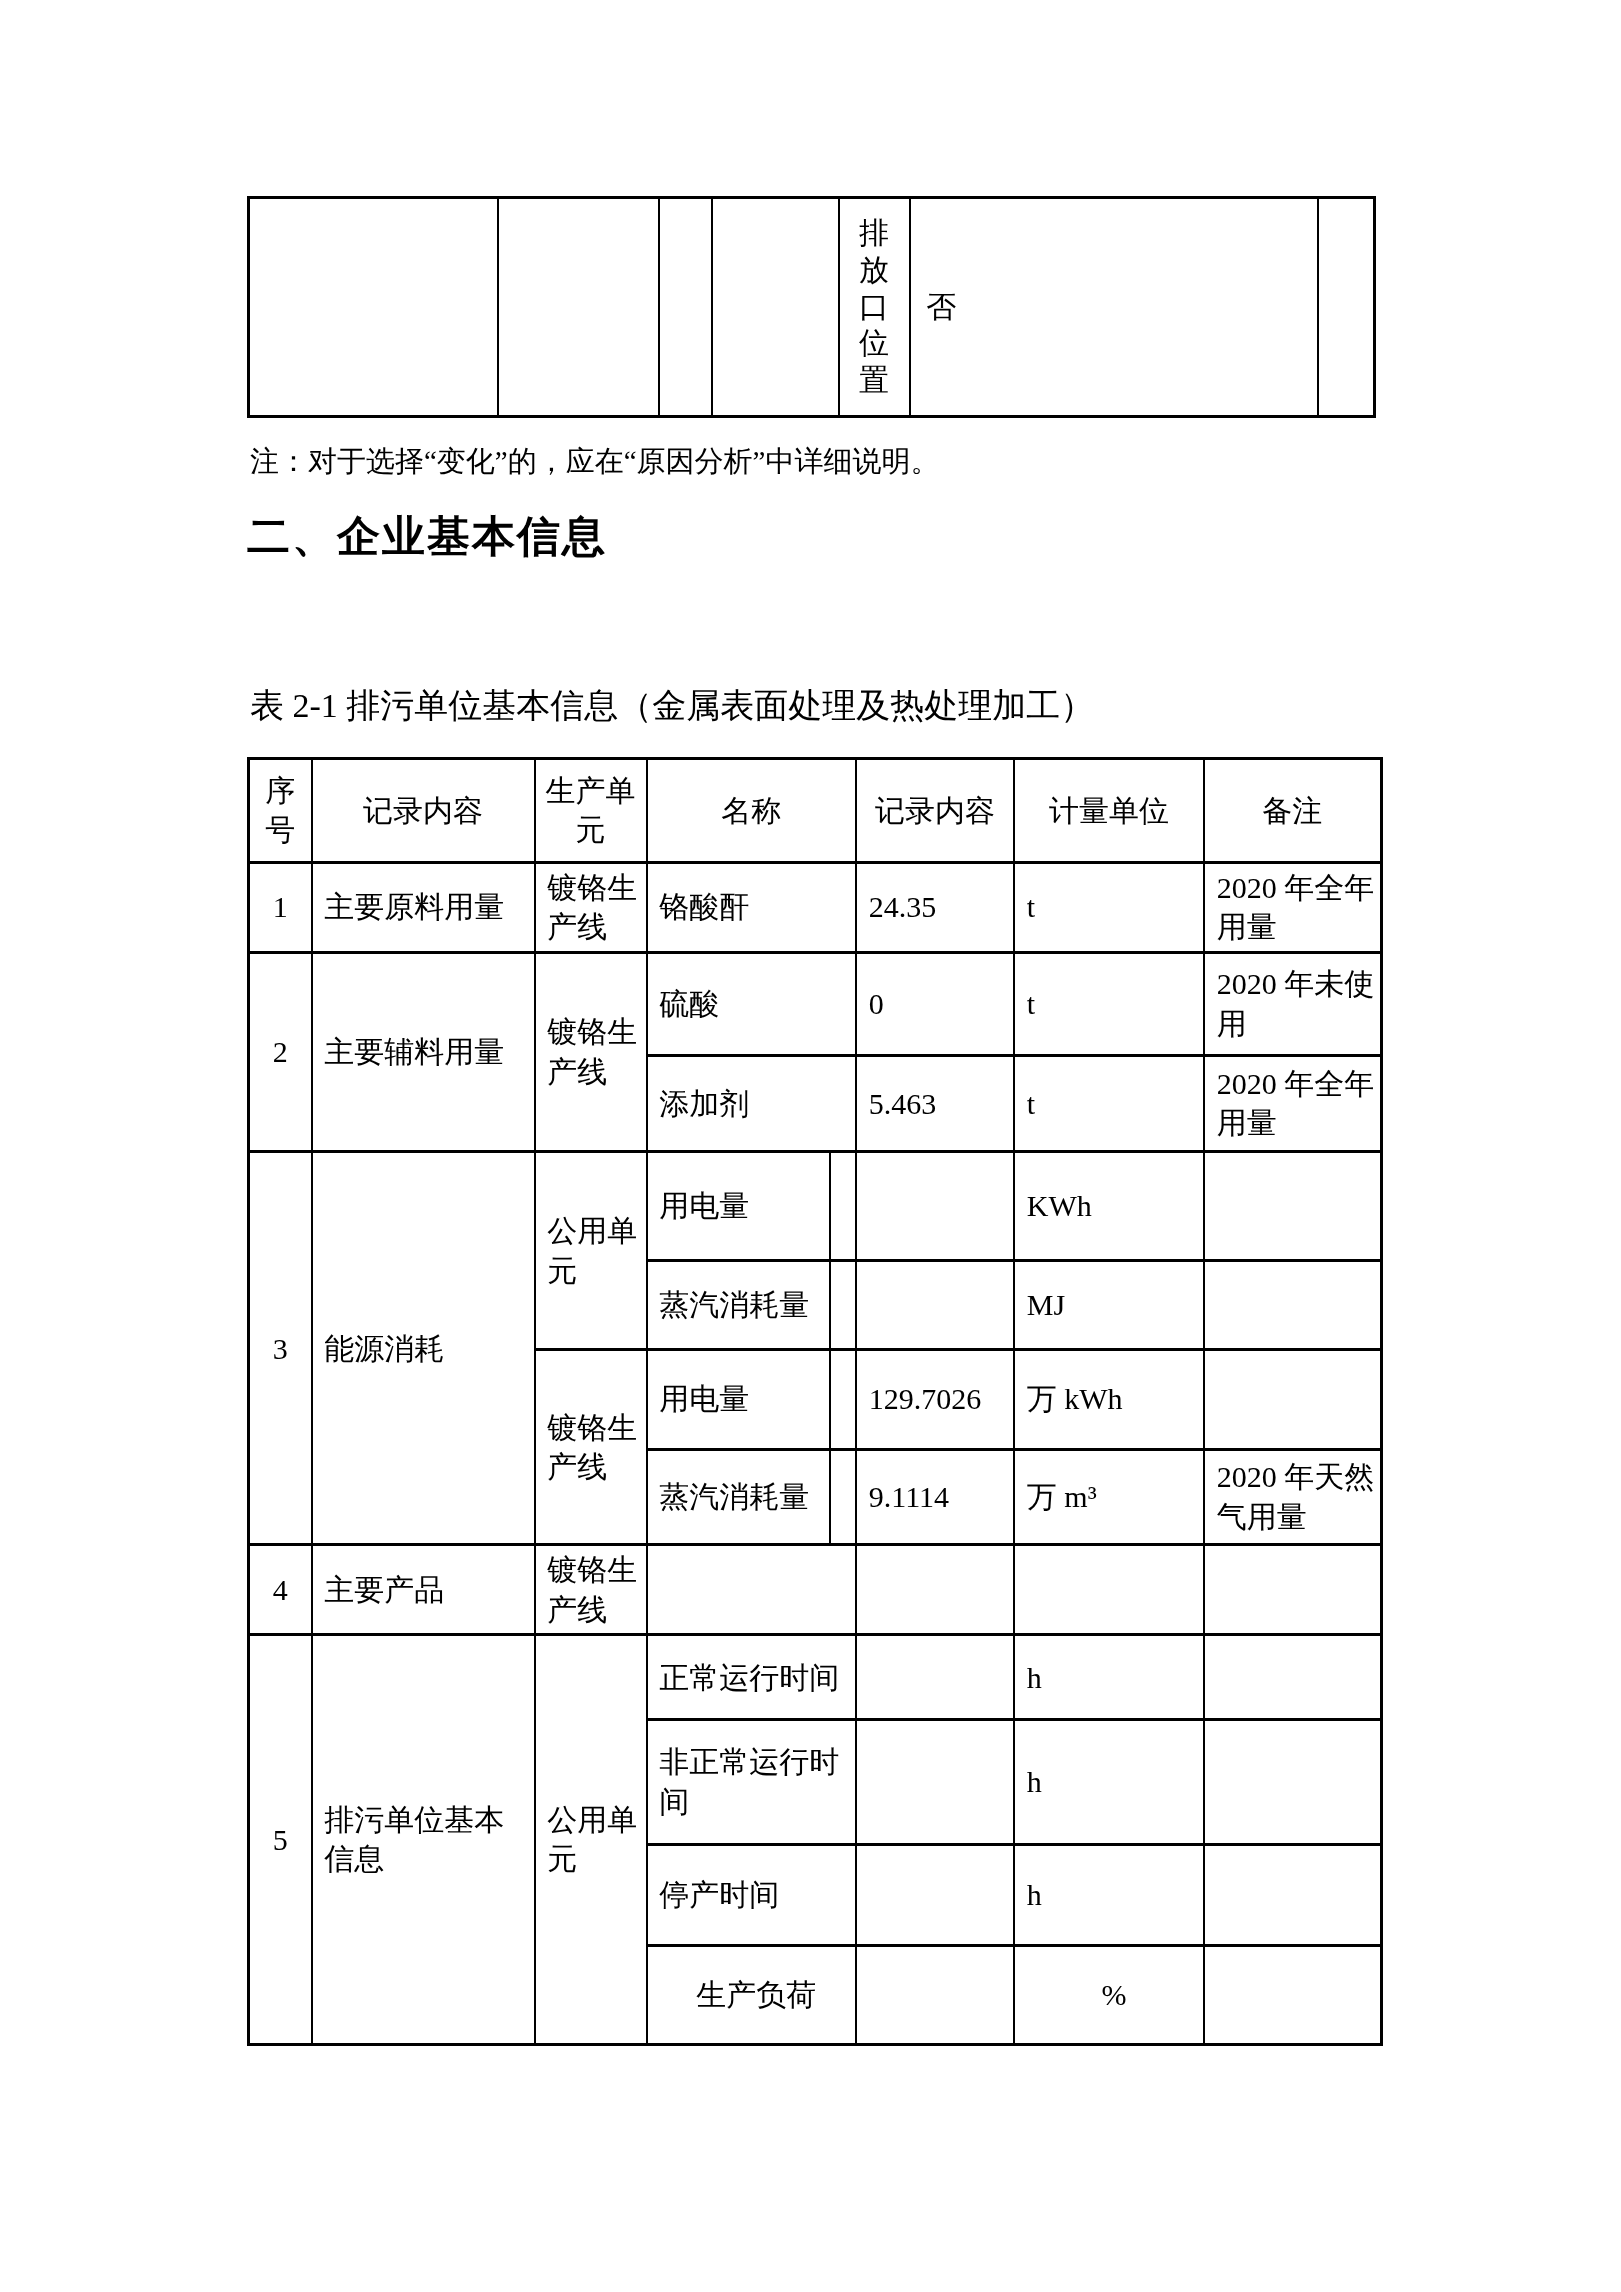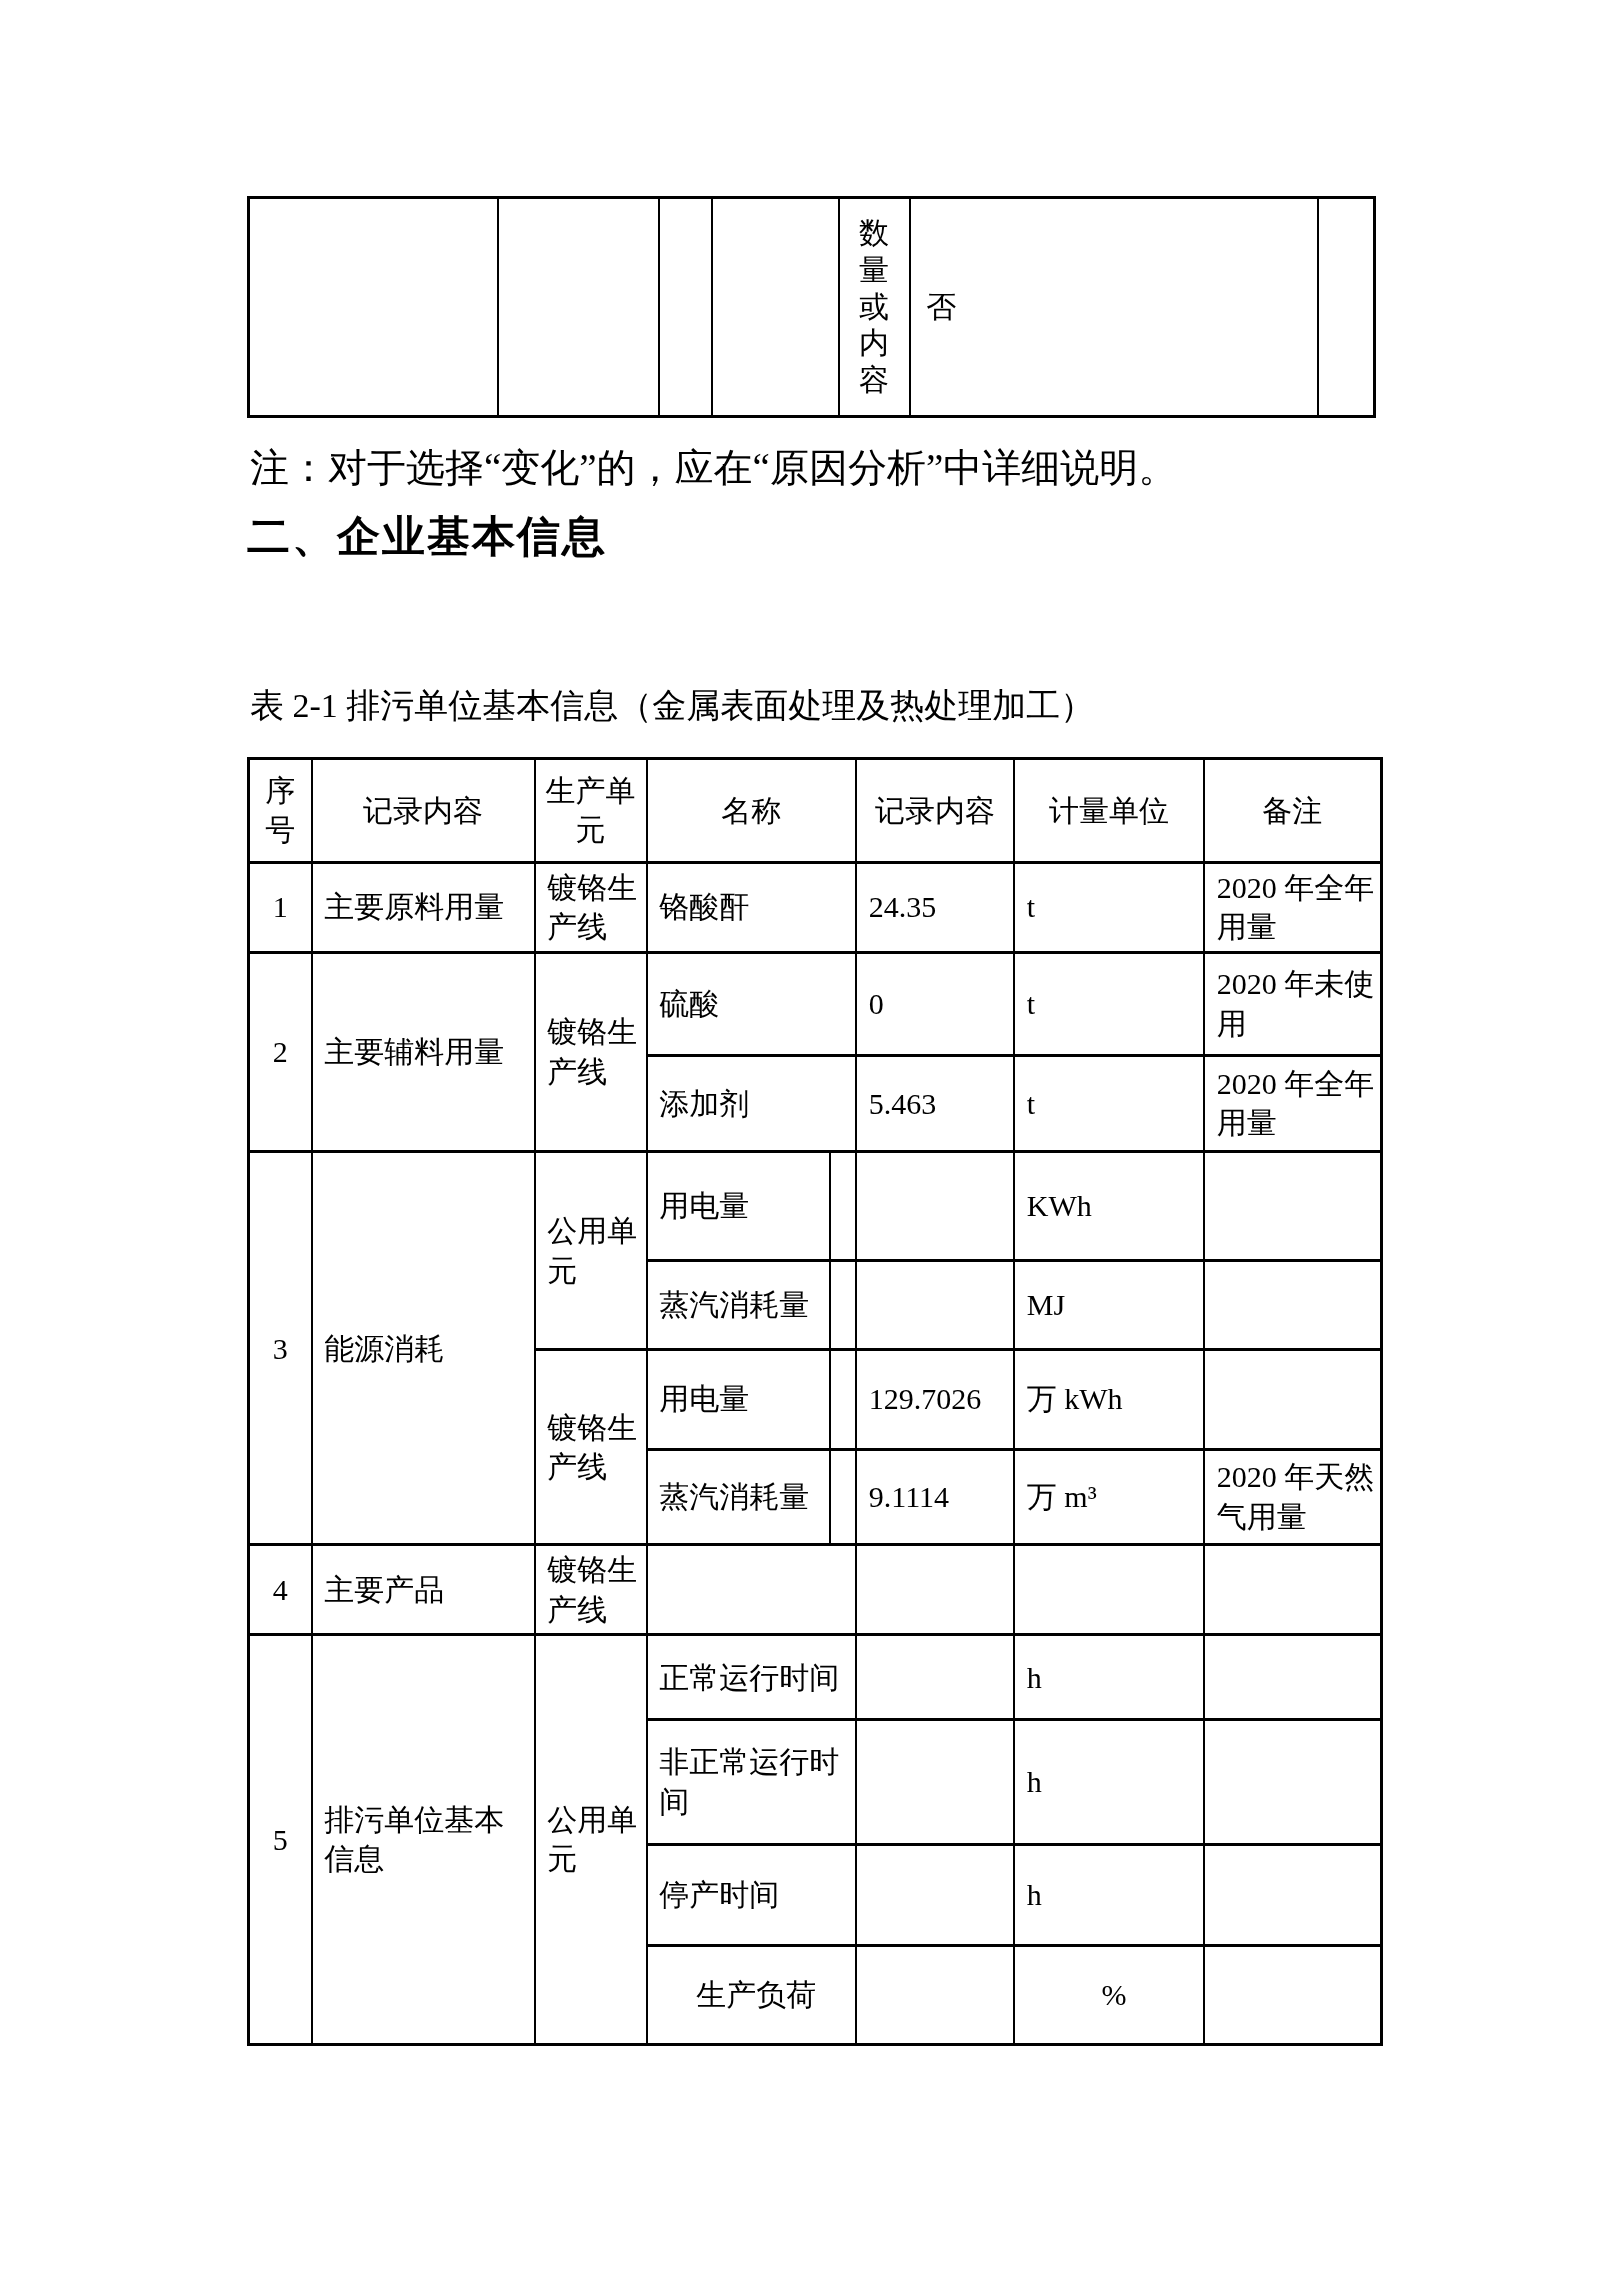--- a/index.html
+++ b/index.html
@@ -38,21 +38,21 @@
   .top-table .vcell {
     padding: 0 16.7px;
     text-align: center;
     line-height: 1.22;
   }
   .top-table .answer-cell { padding-left: 15.7px; }
 
   
   .note {
     position: absolute; left: 250px; top: 443px;
-    font-size: 39px; line-height: 1.3;
+    font-size: 29px; line-height: 1.3;
   }
   .section-heading {
     position: absolute; left: 247px; top: 508px;
     font-family: "Liberation Sans", sans-serif;
     font-size: 43px; font-weight: bold; letter-spacing: 2px;
   }
   .table-caption {
     position: absolute; left: 250px; top: 683px;
     font-size: 34px;
   }
@@ -96,21 +96,21 @@
         <col style="width:71px">
         <col style="width:408px">
       <col style="width:57px">
     </colgroup>
     <tbody>
         <tr>
       <td></td>
       <td></td>
       <td></td>
       <td></td>
-      <td class="vcell">数量或内容</td>
+      <td class="vcell">排放口位置</td>
       <td class="answer-cell">否</td>
       <td></td>
     </tr>
   </tbody>
     </table>
 
   <div class="note">注：对于选择“变化”的，应在“原因分析”中详细说明。</div>
 
   <div class="section-heading">二、企业基本信息</div>
 

